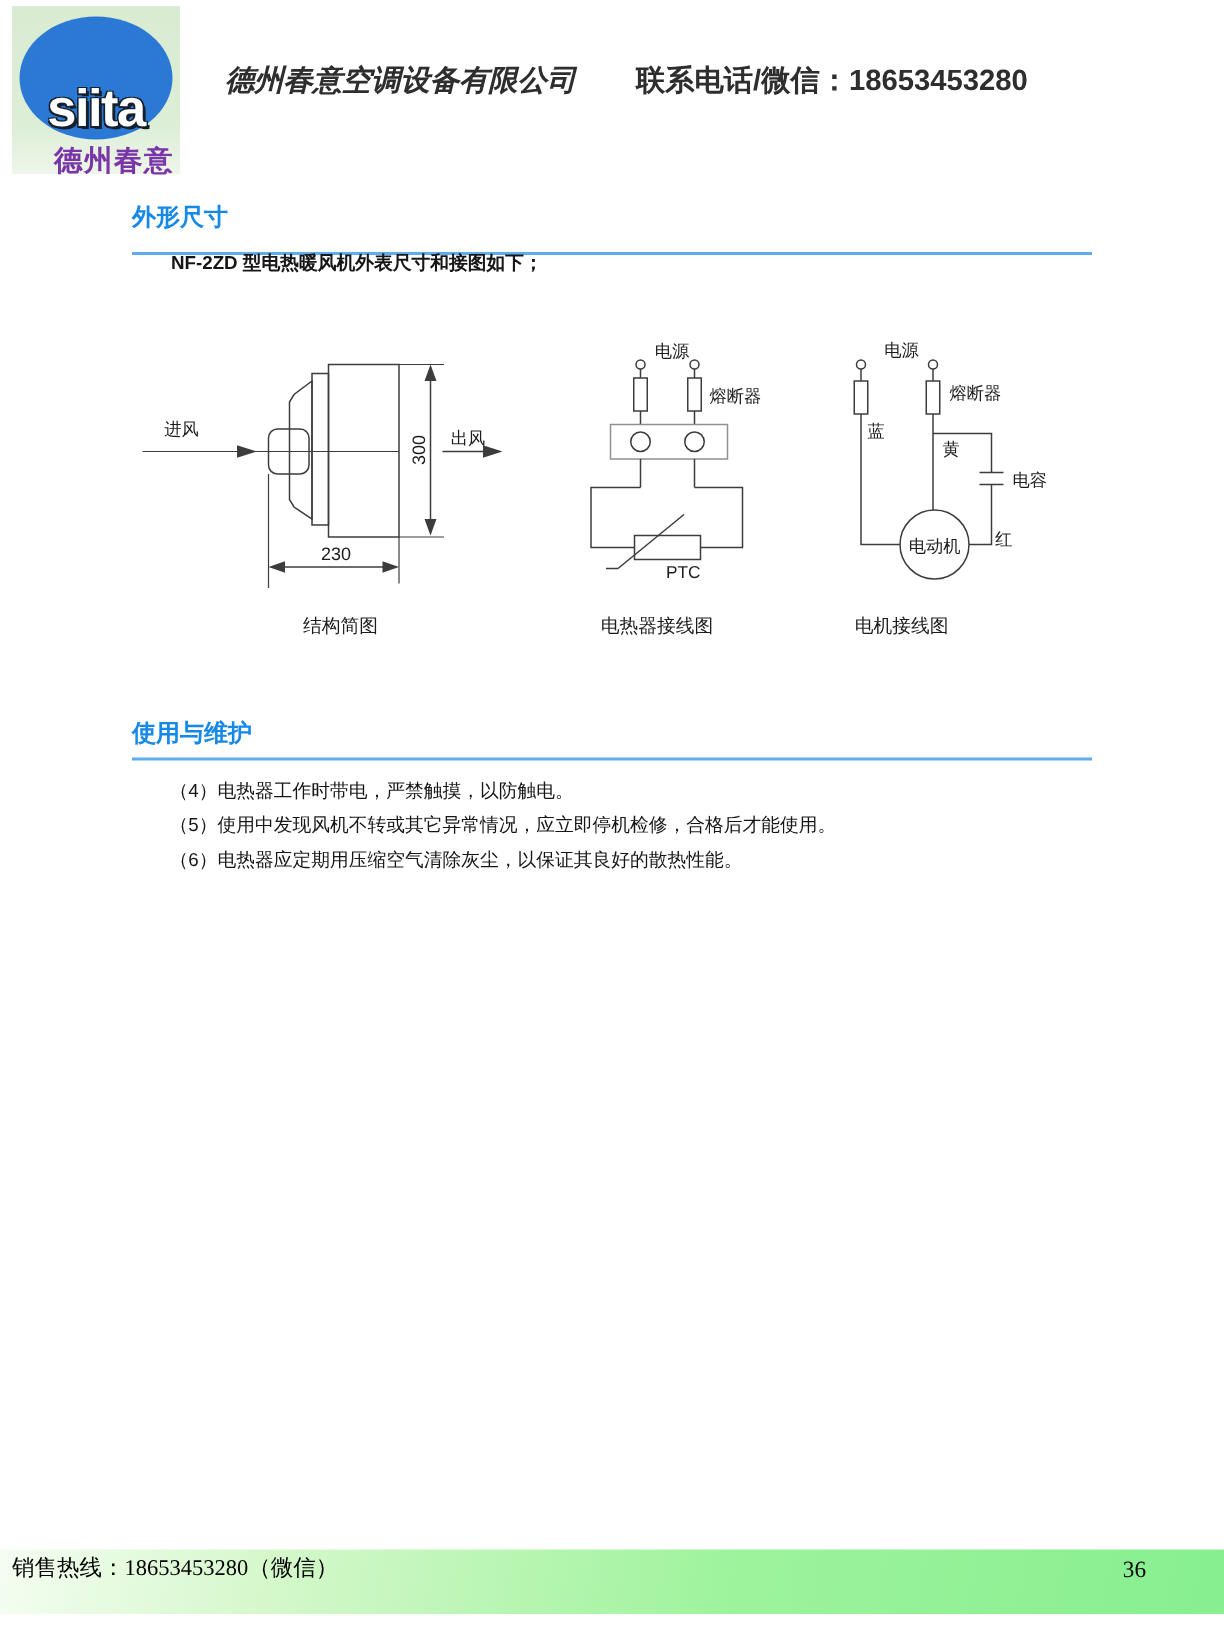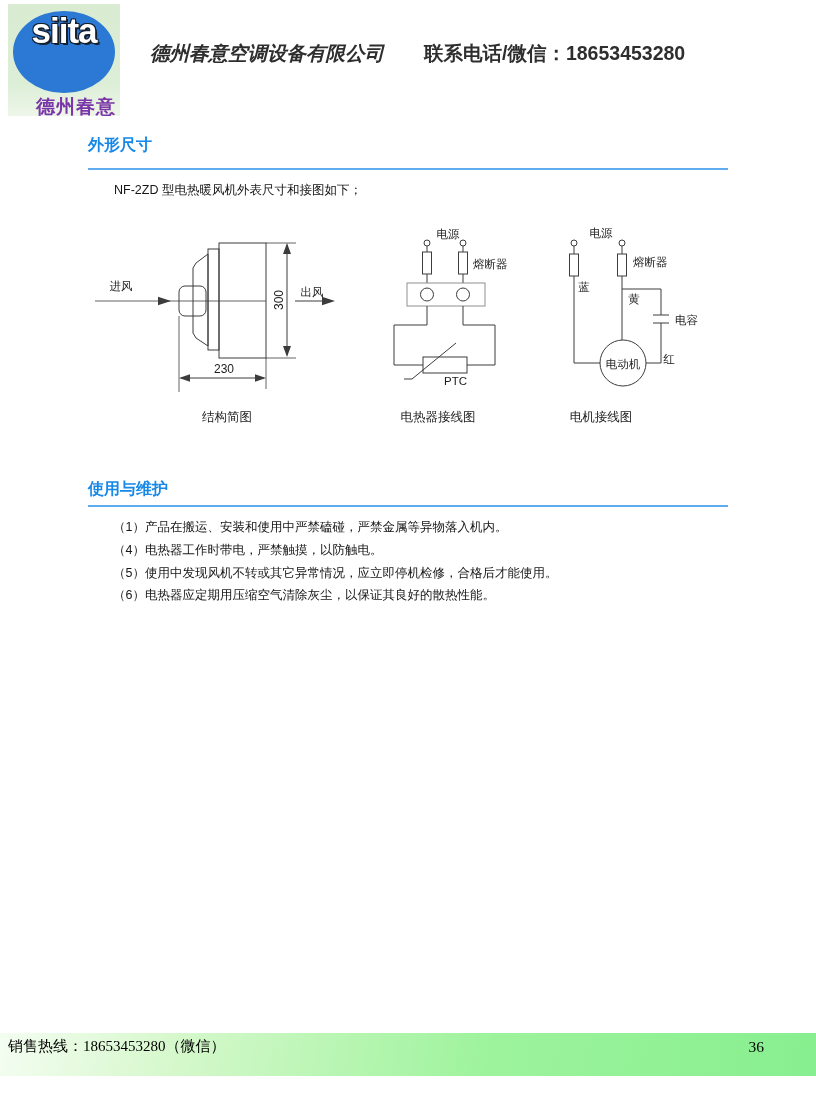--- a/index.html
+++ b/index.html
@@ -3,32 +3,32 @@
 <meta charset="utf-8">
 <style>
   html,body{margin:0;padding:0;background:#fff;}
   .page{position:relative;width:816px;height:1100px;background:#ffffff;overflow:hidden;
         font-family:"Liberation Sans",sans-serif;color:#1c1c1c;}
 
   
   .logo-block{position:absolute;left:8px;top:4px;width:112px;height:112px;
               background:linear-gradient(180deg,#d9ecd2 0%,#dceed6 70%,#eef6ea 100%);text-align:center;}
   .logo-ellipse{position:absolute;left:5px;top:7px;width:102px;height:82px;border-radius:50%;
-                background:#2b79d5;display:flex;align-items:flex-start;justify-content:center;}
+                background:#2b79d5;display:flex;align-items:flex-end;justify-content:center;}
   .logo-ellipse span{color:#ffffff;font-weight:bold;font-size:35px;letter-spacing:-1px;
                      text-shadow:2px 2px 0 #15202e,-1px -1px 0 #15202e,1px -1px 0 #15202e,-1px 1px 0 #15202e;}
   .logo-sub{position:absolute;left:0;top:90px;width:112px;font-size:19px;font-weight:bold;
             color:#7a35a8;letter-spacing:1px;padding-left:12px;}
   .company-name{position:absolute;left:150px;top:40px;font-size:19.5px;font-weight:bold;color:#2e2e2e;font-style:italic;}
   .contact{position:absolute;left:424px;top:40px;font-size:19.5px;font-weight:bold;color:#2e2e2e;}
 
   
   .sec-title{position:absolute;left:88px;font-size:16px;font-weight:bold;color:#1688e8;}
   .sec-rule{position:absolute;left:88px;width:640px;height:2px;background:#5fadee;}
-  .intro{position:absolute;left:114px;top:182px;font-size:12.5px;color:#161616;}
+  .intro{position:absolute;left:114px;top:167px;font-size:12.5px;color:#161616;font-weight:bold;}
 
   
   svg.diagrams{position:absolute;left:90px;top:220px;}
   svg.diagrams line,svg.diagrams path,svg.diagrams rect,svg.diagrams circle{
       stroke:#3c3c3c;stroke-width:1;fill:none;}
   svg.diagrams .thin{stroke-width:0.8;}
   svg.diagrams .gray{stroke:#8f8f8f;}
   svg.diagrams polygon{fill:#3c3c3c;stroke:none;}
   svg.diagrams text{stroke:none;fill:#1c1c1c;font-family:"Liberation Sans",sans-serif;
                     font-size:11.5px;}
@@ -147,21 +147,20 @@
       <circle cx="623" cy="361" r="23" fill="#ffffff"></circle>
       <text class="mid" x="623" y="366">电动机</text>
       <text class="cap mid" x="601" y="419">电机接线图</text>
     </g>
   </svg>
 
   <div class="sec-title" style="top:479px;">使用与维护</div>
   <div class="sec-rule" style="top:505px;"></div>
 
   <div class="usage-list">
-    <div class="list-item">（1）产品在搬运、安装和使用中严禁磕碰，严禁金属等异物落入机内。</div>
     <div class="list-item">（4）电热器工作时带电，严禁触摸，以防触电。</div>
     <div class="list-item">（5）使用中发现风机不转或其它异常情况，应立即停机检修，合格后才能使用。</div>
     <div class="list-item">（6）电热器应定期用压缩空气清除灰尘，以保证其良好的散热性能。</div>
   </div>
 
   <div class="footer-bar">
     <span class="hotline">销售热线：18653453280（微信）</span>
     <span class="pagenum">36</span>
   </div>
 

